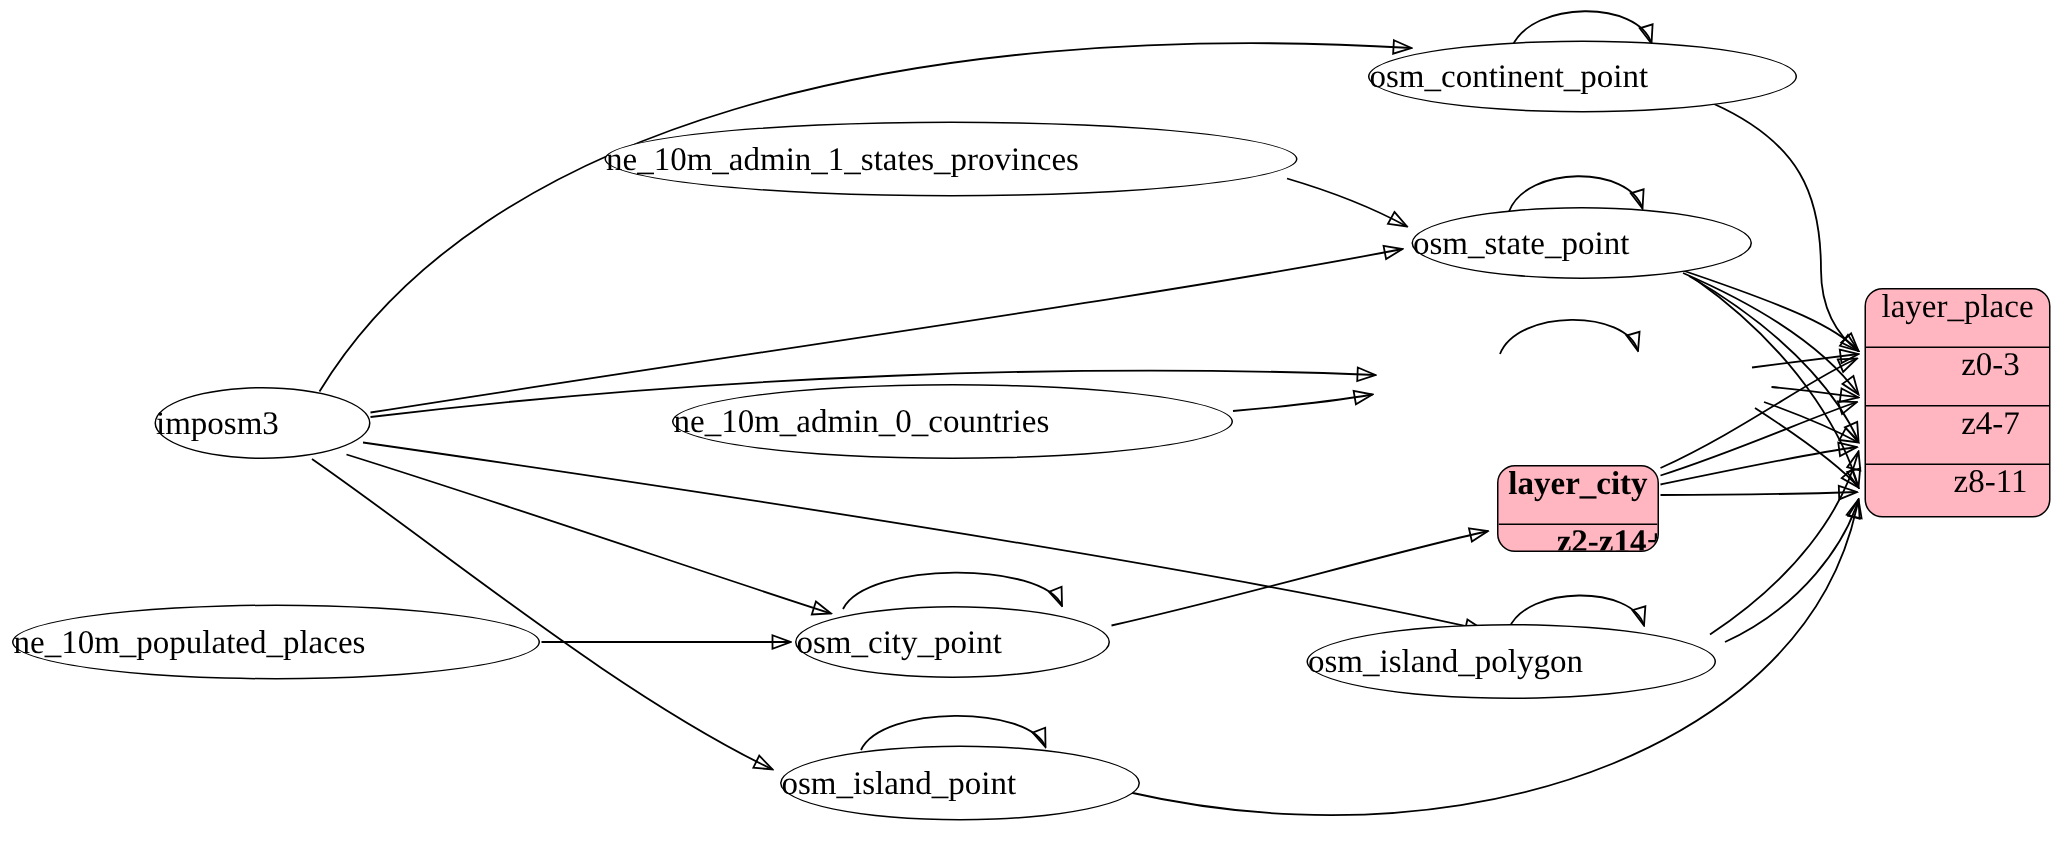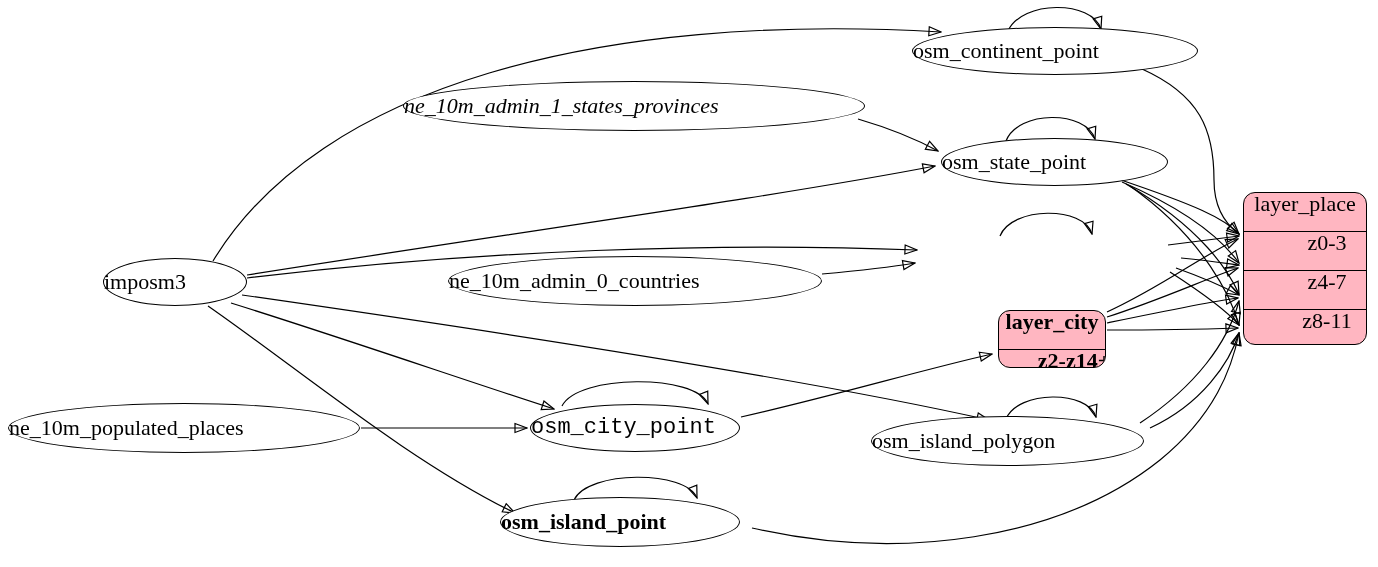--- a/index.html
+++ b/index.html
@@ -80,50 +80,50 @@
 
     <path d="M 1140,423 C 1196,386 1228,342 1239,301" marker-end="url(#arrow)"></path>
     <path d="M 1150,428 C 1202,404 1230,362 1239,333" marker-end="url(#arrow)"></path>
     <path d="M 752,528 C 900,562 1060,540 1160,460 C 1215,415 1232,368 1239,333" marker-end="url(#arrow)"></path>
   </svg>
 
   <div class="node" style="left:103px; top:258px; width:144px; height:48px;">
     <span>imposm3</span>
   </div>
 
-  <div class="node" style="left:403px; top:81px; width:462px; height:50px;font-style:italic;">
+  <div class="node" style="left:403px; top:81px; width:462px; height:50px;">
     <span>ne_10m_admin_1_states_provinces</span>
   </div>
 
   <div class="node" style="left:448px; top:256px; width:374px; height:50px;">
     <span>ne_10m_admin_0_countries</span>
   </div>
 
   <div class="node" style="left:8px; top:403px; width:352px; height:50px;">
     <span>ne_10m_populated_places</span>
   </div>
 
   <div class="node" style="left:912px; top:27px; width:286px; height:48px;">
     <span>osm_continent_point</span>
   </div>
 
   <div class="node" style="left:941px; top:138px; width:227px; height:48px;">
     <span>osm_state_point</span>
   </div>
 
 
-  <div class="node" style="left:530px; top:404px; width:210px; height:48px;font-family:Liberation Mono, monospace;">
+  <div class="node" style="left:530px; top:404px; width:210px; height:48px;">
     <span>osm_city_point</span>
   </div>
 
   <div class="node" style="left:871px; top:416px; width:273px; height:50px;">
     <span>osm_island_polygon</span>
   </div>
 
-  <div class="node" style="left:500px; top:497px; width:240px; height:50px;font-weight:bold;">
+  <div class="node" style="left:520px; top:497px; width:240px; height:50px;">
     <span>osm_island_point</span>
   </div>
 
   <div class="record" style="left:998px; top:310px; width:108px; height:58px;font-weight:bold;">
     <div class="rrow">layer_city</div>
     <div class="rrow">z2-z14+</div>
   </div>
 
   <div class="record" style="left:1243px; top:192px; width:124px; height:153px;">
     <div class="rrow">layer_place</div>

